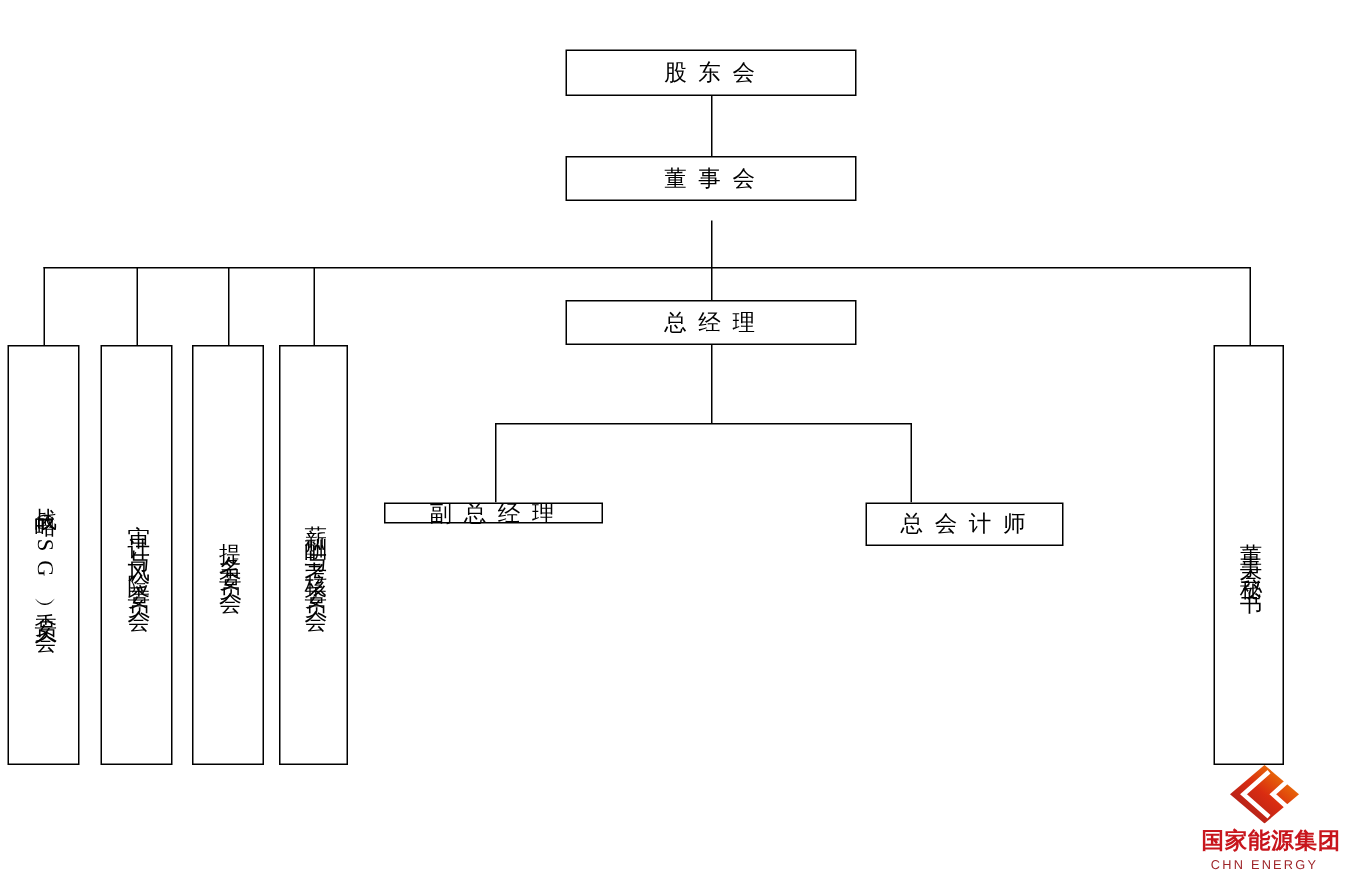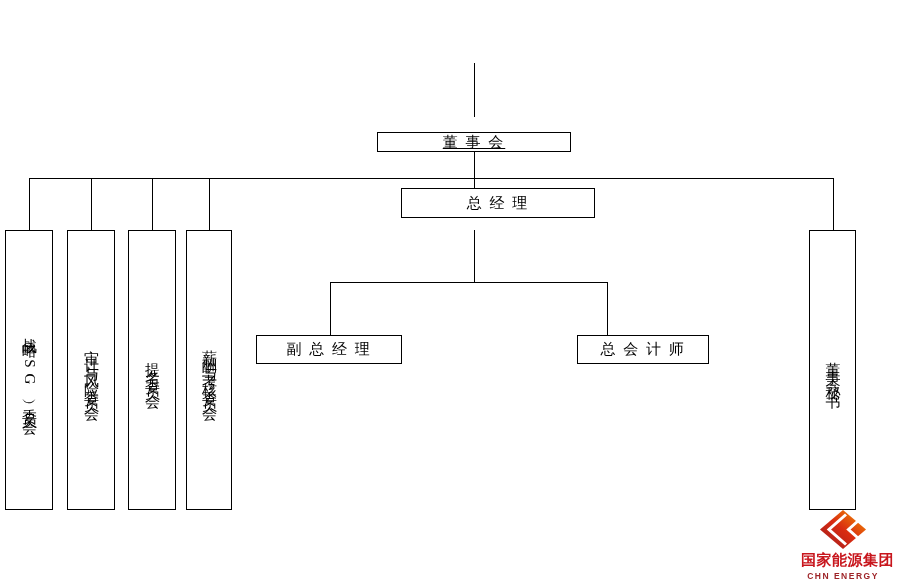--- a/index.html
+++ b/index.html
@@ -64,21 +64,21 @@
     font-size: 15px;
     font-weight: bold;
     letter-spacing: 0.5px;
     color: #c8161d;
     font-family: "Liberation Sans", "DejaVu Sans", sans-serif;
     white-space: nowrap;
   }
   .logo-en {
     margin-top: 1px;
     font-size: 8.5px;
-    font-weight: bold;
+    font-weight: normal;
     letter-spacing: 1.5px;
     color: #9e2428;
     font-family: "Liberation Sans", "DejaVu Sans", sans-serif;
     white-space: nowrap;
   }
 </style>
 </head>
 <body>
 
 <div class="canvas">
@@ -89,27 +89,30 @@
   <div class="line v" style="left:29px;  top:178px; height:52px;"></div>
   <div class="line v" style="left:91px;  top:178px; height:52px;"></div>
   <div class="line v" style="left:152px; top:178px; height:52px;"></div>
   <div class="line v" style="left:209px; top:178px; height:52px;"></div>
   <div class="line v" style="left:833px; top:178px; height:52px;"></div>
   <div class="line v" style="left:474px; top:230px; height:52px;"></div>
   <div class="line h" style="left:330px; top:282px; width:278px;"></div>
   <div class="line v" style="left:330px; top:282px; height:53px;"></div>
   <div class="line v" style="left:607px; top:282px; height:53px;"></div>
 
-  <div class="node h-node" style="left:377px; top:132px; width:194px; height:20px;text-decoration:underline;">
+  <div class="node h-node" style="left:377px; top:33px;  width:194px; height:31px;">
+    <span>股 东 会</span>
+  </div>
+  <div class="node h-node" style="left:377px; top:104px; width:194px; height:30px;">
     <span>董 事 会</span>
   </div>
-  <div class="node h-node" style="left:377px; top:188px; width:194px; height:30px;margin-left:24px;">
+  <div class="node h-node" style="left:377px; top:200px; width:194px; height:30px;">
     <span>总 经 理</span>
   </div>
-  <div class="node h-node" style="left:256px; top:335px; width:146px; height:29px;">
+  <div class="node h-node" style="left:256px; top:335px; width:146px; height:14px;">
     <span>副 总 经 理</span>
   </div>
   <div class="node h-node" style="left:541px; top:335px; width:132px; height:29px;margin-left:36px;">
     <span>总 会 计 师</span>
   </div>
 
   <div class="node v-node tight" style="left:5px;   top:230px; width:48px; height:280px;">
     <span>战略（ESG）委员会</span>
   </div>
   <div class="node v-node" style="left:67px;  top:230px; width:48px; height:280px;">

